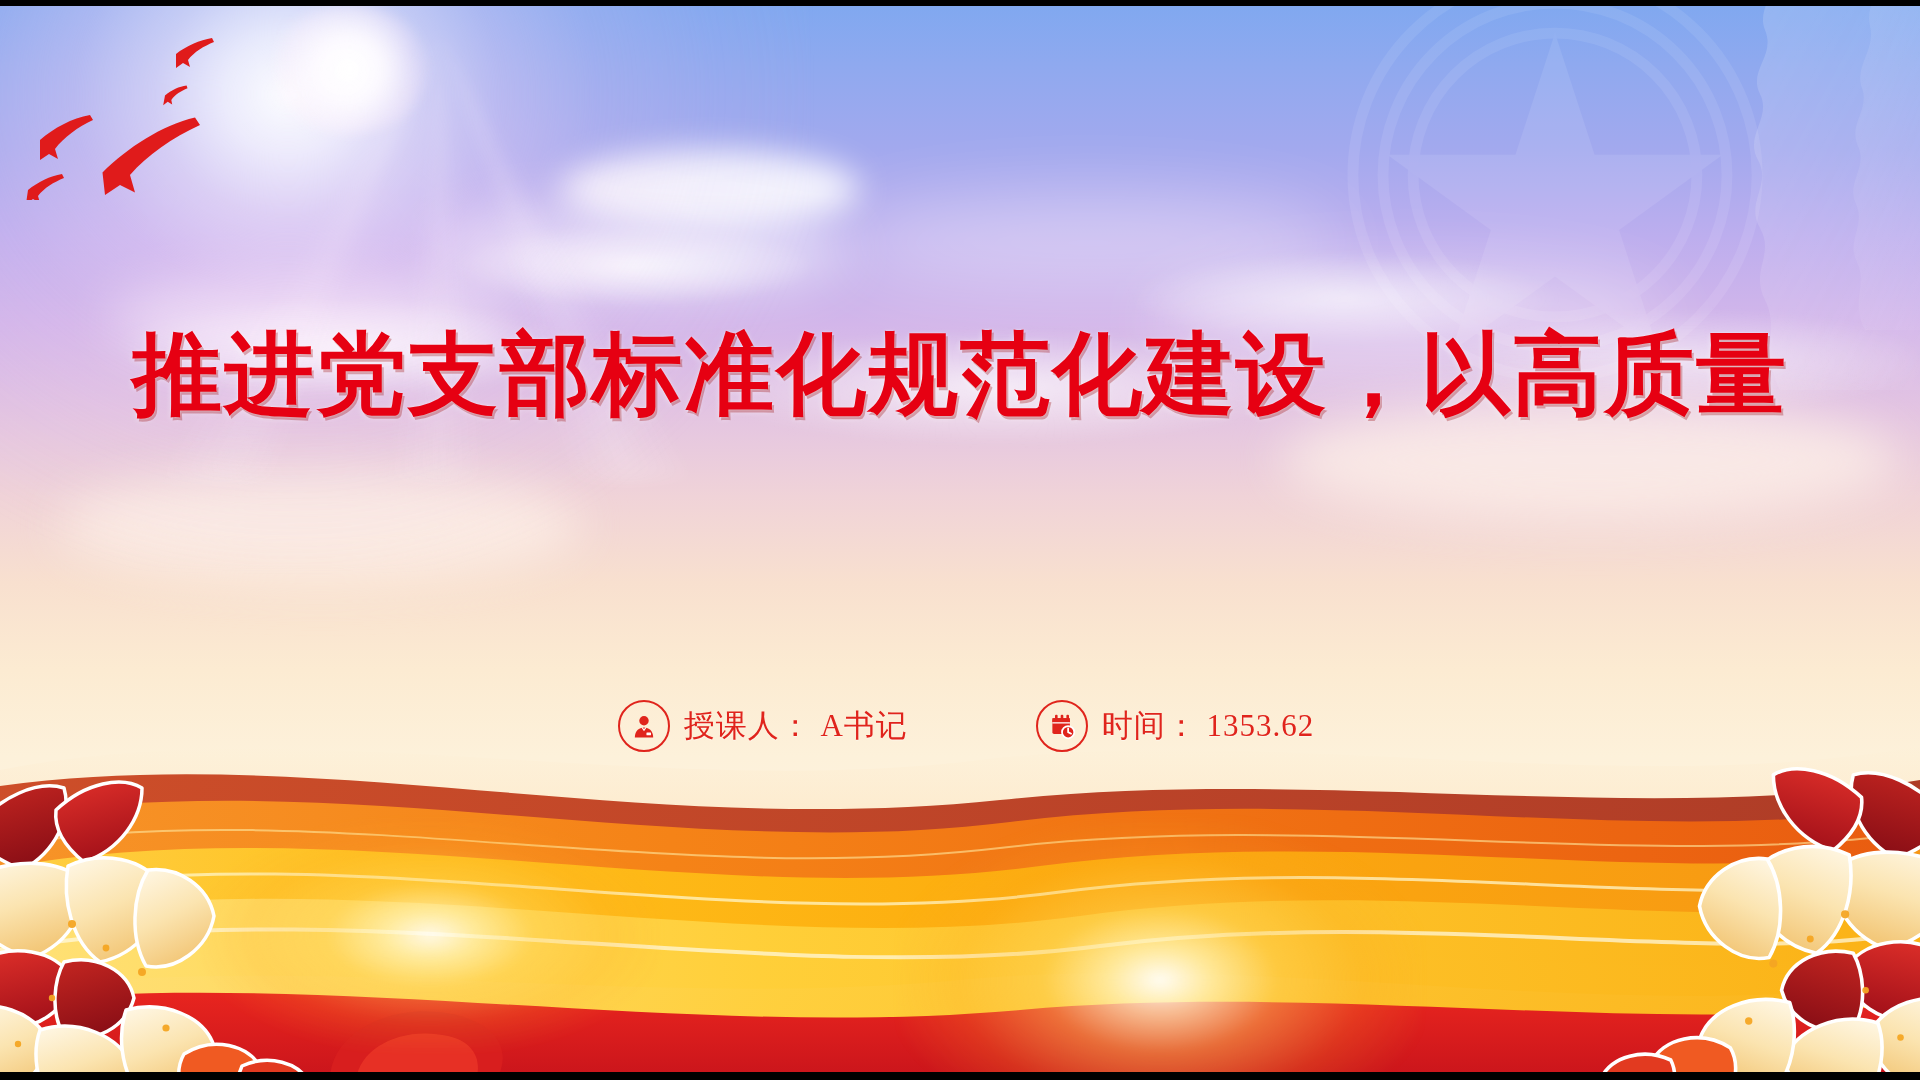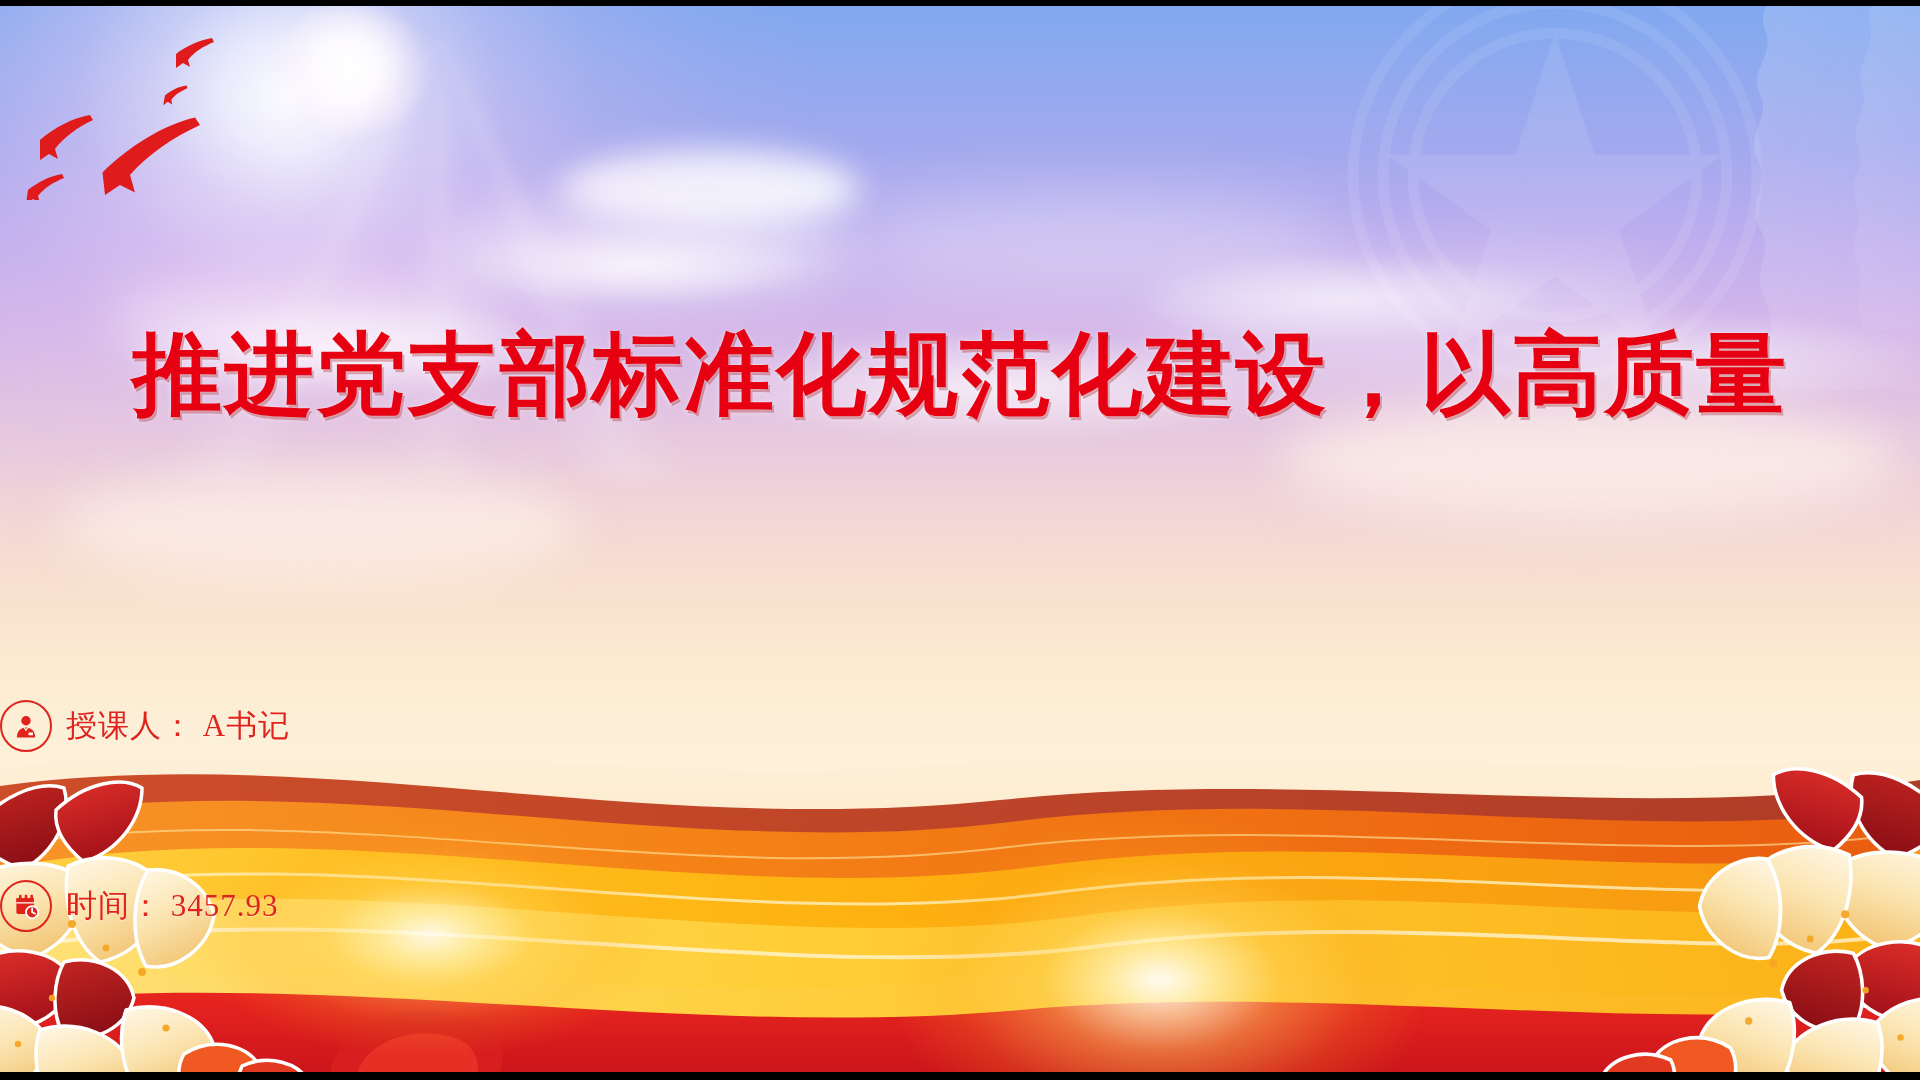--- a/index.html
+++ b/index.html
@@ -182,27 +182,27 @@
     text-shadow:
       0 0 2px rgba(255,255,255,0.55),
       2px 3px 0 rgba(150,0,0,0.30),
       0 2px 6px rgba(255,255,255,0.4);
     white-space: nowrap;
   }
 
   
   .meta-row {
     position: absolute;
-    left: 0; right: 0;
+    left: 12px; right: 0;
     top: 700px;
     display: flex;
     justify-content: center;
+    align-items: center;
     gap: 128px;
     z-index: 40;
-    flex-direction: column;
   }
   .meta-item {
     display: flex;
     align-items: center;
     gap: 14px;
   }
   .meta-icon {
     width: 48px;
     height: 48px;
     flex: 0 0 48px;
@@ -459,21 +459,21 @@
           <g fill="#e0241c">
             <rect x="8" y="3.2" width="3" height="5" rx="1.2"></rect>
             <rect x="14.5" y="3.2" width="3" height="5" rx="1.2"></rect>
             <rect x="21" y="3.2" width="3" height="5" rx="1.2"></rect>
           </g>
           <rect x="5" y="11.6" width="20" height="1.6" fill="#ffffff" opacity="0.9"></rect>
           <circle cx="23" cy="23" r="7" fill="#e0241c" stroke="#ffffff" stroke-width="2"></circle>
           <path d="M23,18.6 L23,23 L26.4,24.8" stroke="#ffffff" stroke-width="2" fill="none" stroke-linecap="round"></path>
         </svg>
       </span>
-      <span class="meta-text">时间： 3457.93</span>
+      <span class="meta-text">时间： 1353.62</span>
     </div>
 
   </div>
 
   <div class="bar-top"></div>
   <div class="bar-bottom"></div>
 
 </div>
 
 </body></html>

